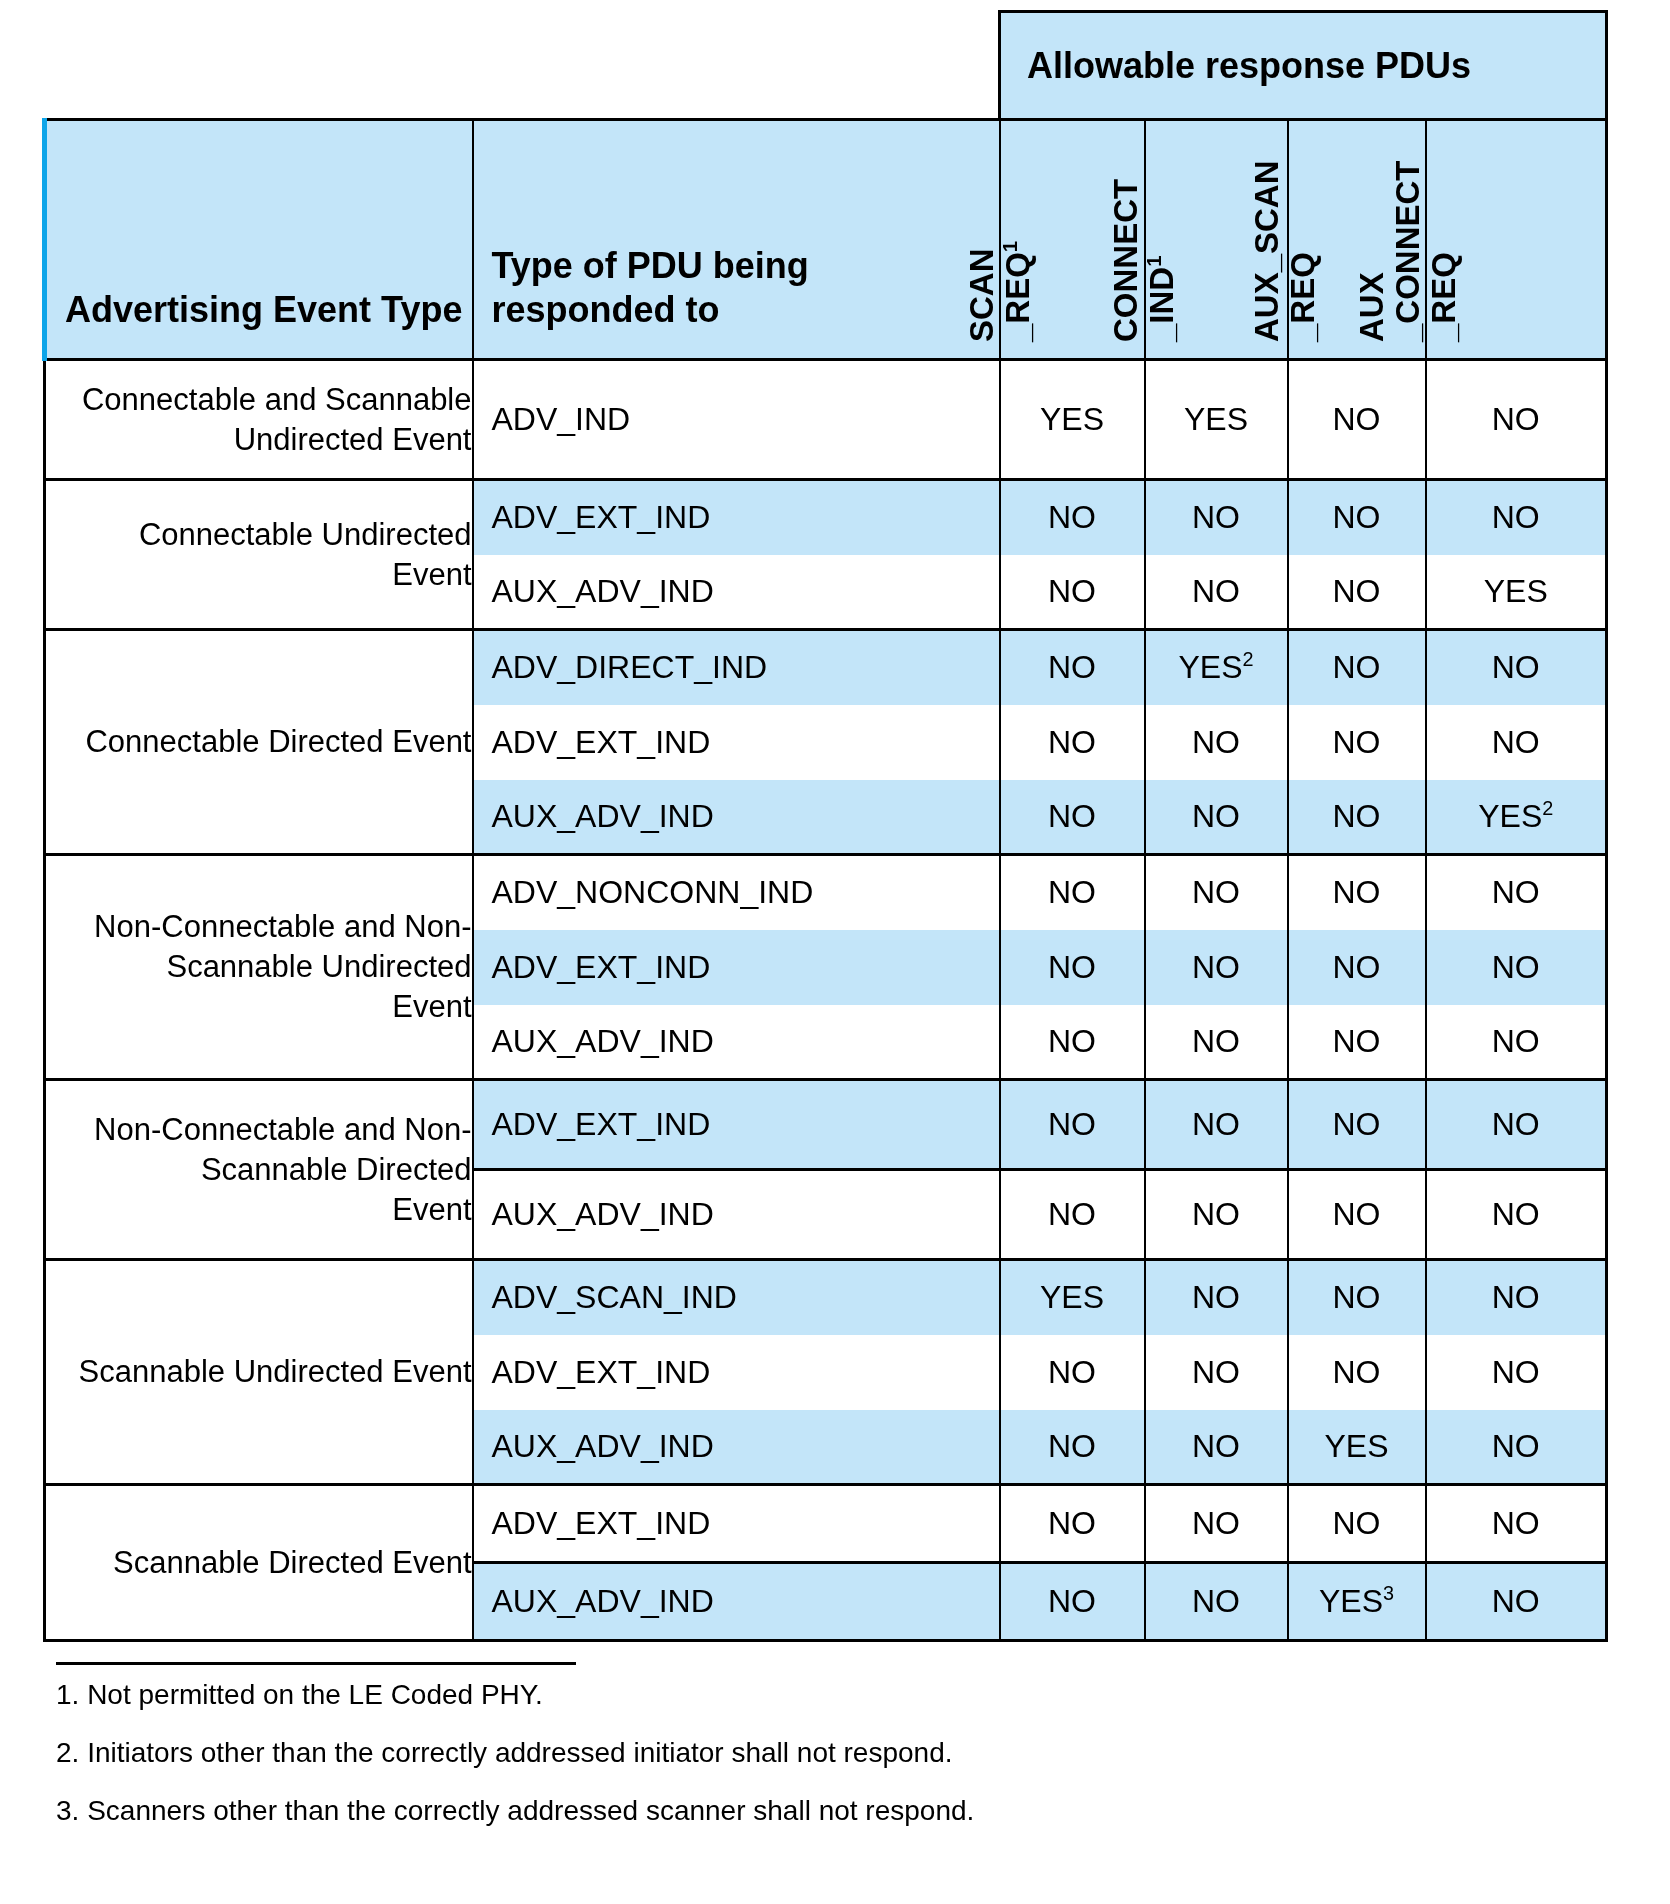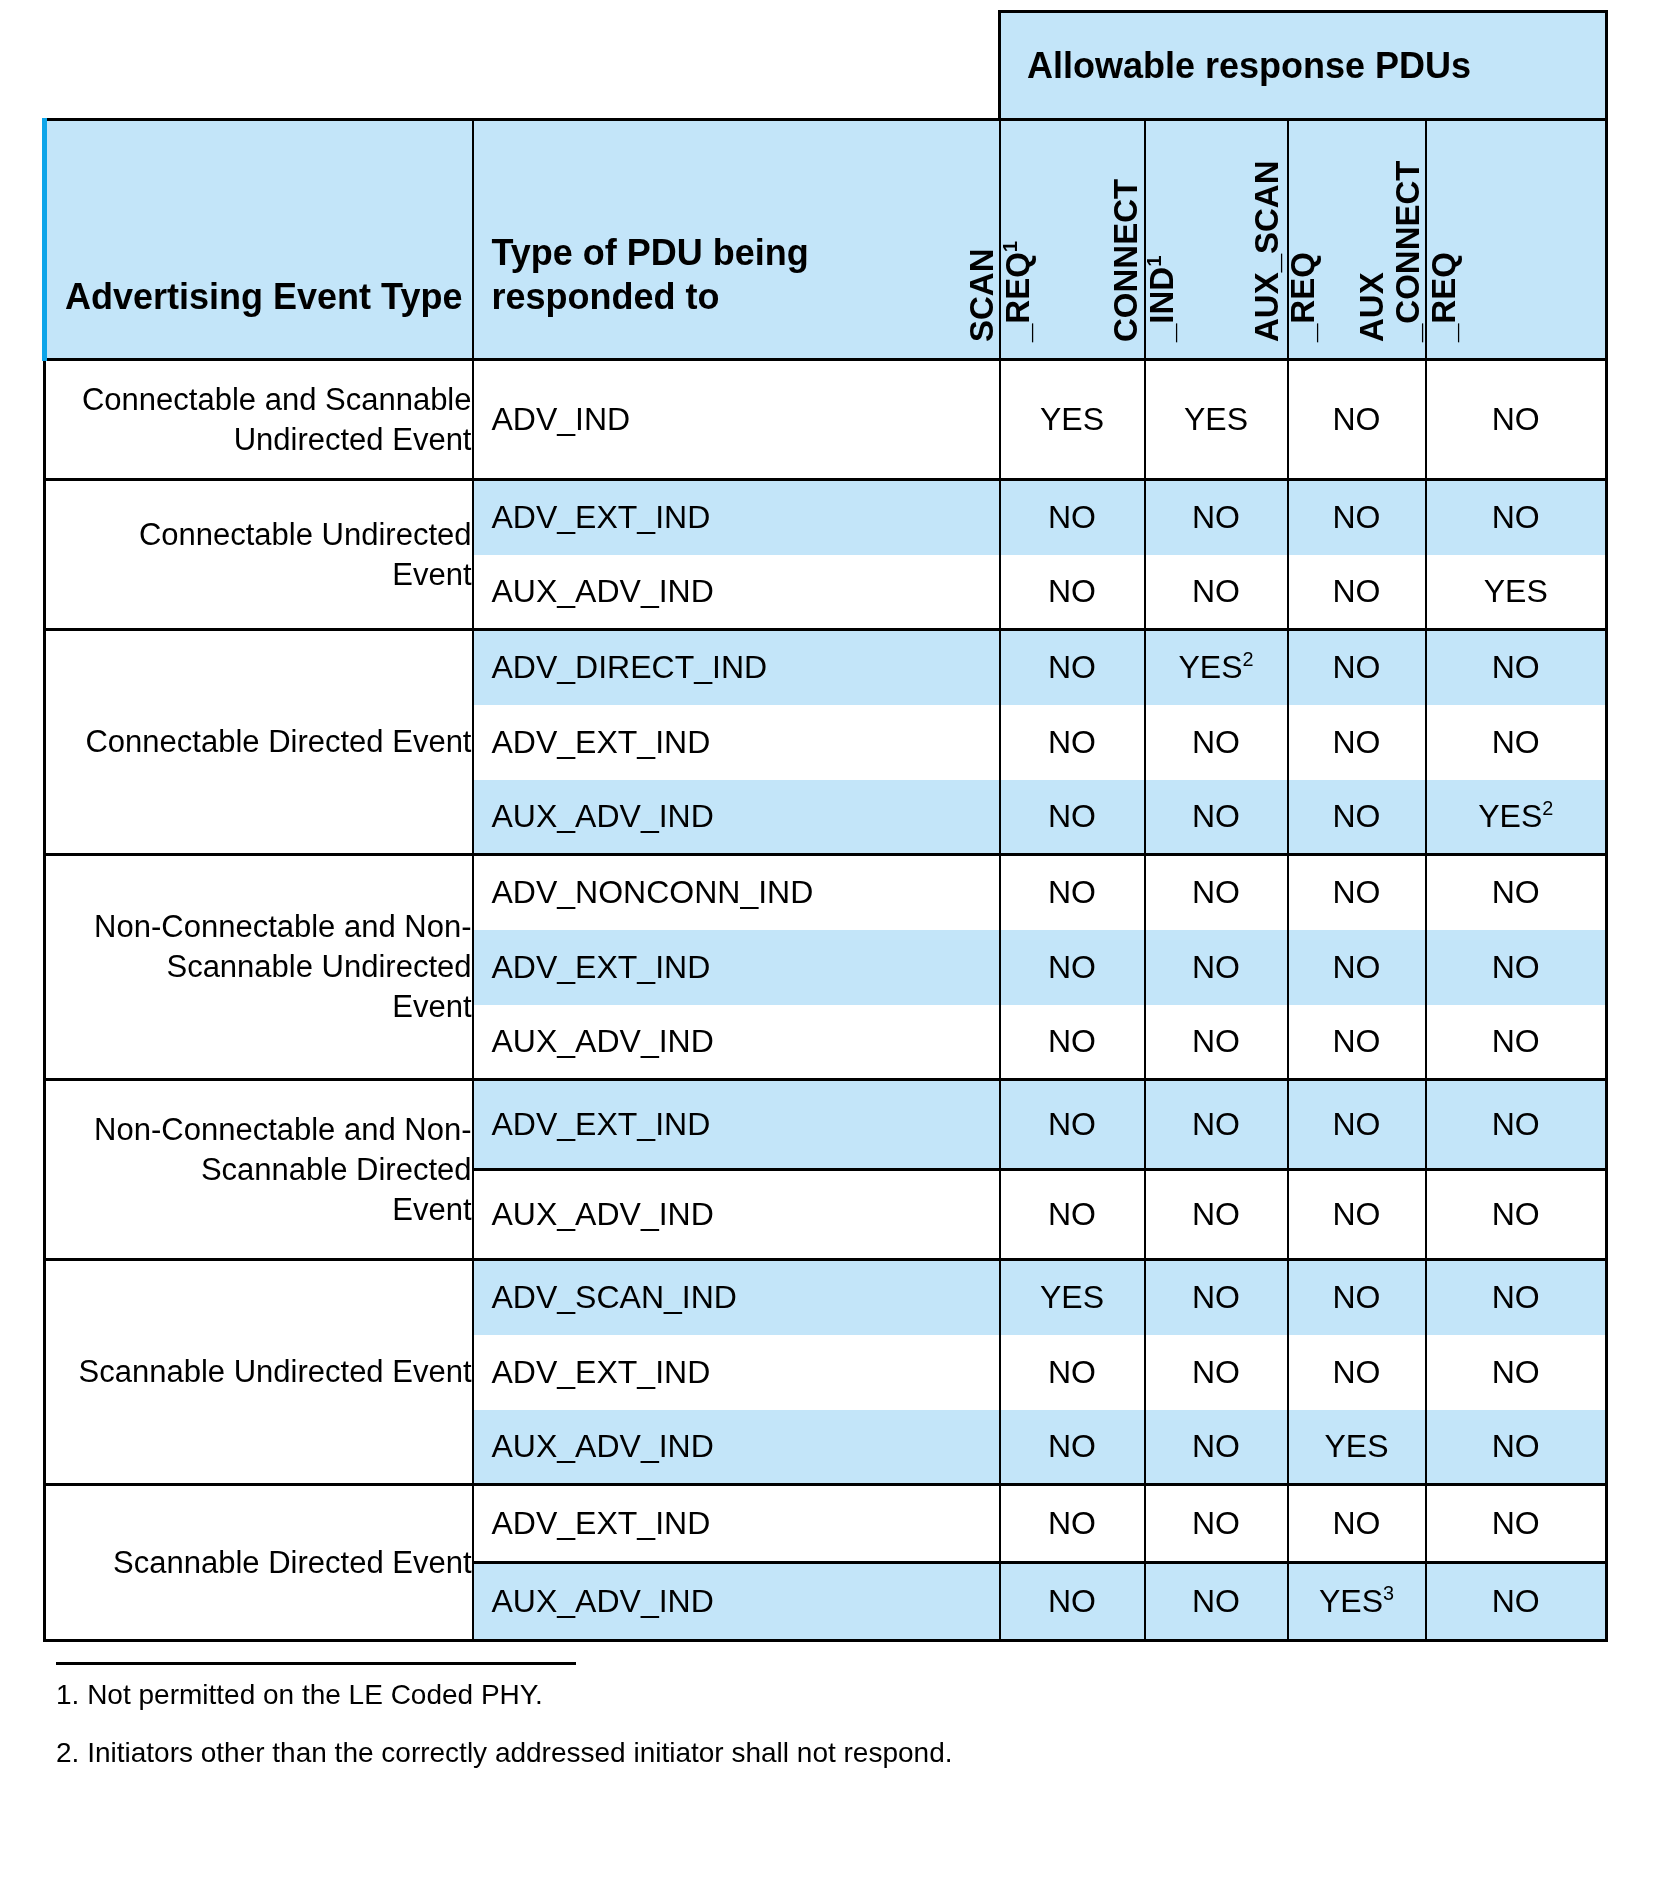--- a/index.html
+++ b/index.html
@@ -56,21 +56,21 @@
   th.hcell {
     background: var(--blue);
     border-top: 3px solid #000;
     border-bottom: 3px solid #000;
     border-left: 2px solid #000;
     border-right: 2px solid #000;
     font-weight: bold;
     font-size: 36px;
     text-align: left;
     vertical-align: bottom;
-    padding: 0 8px 39px 18px;
+    padding: 0 8px 26px 18px;
     line-height: 44px;
   }
   th.first   { border-left: 5px solid #0ea5e9; }
   th.lastcol { border-right: 3px solid #000; }
   th.rot { position: relative; padding: 0; }
   .vert {
     position: absolute;
     bottom: 16px;
     transform-origin: 0 100%;
     transform: rotate(-90deg);
@@ -339,14 +339,15 @@
       <td class="cv lastcol">NO</td>
     </tr>
   </tbody>
     </table>
 
 
   <div class="fn-rule"></div>
 
   <div class="footnote fn-first">1. Not permitted on the LE Coded PHY.</div>
   <div class="footnote">2. Initiators other than the correctly addressed initiator shall not respond.</div>
+  <div class="footnote">3. Scanners other than the correctly addressed scanner shall not respond.</div>
 
 </div>
 
 </body></html>

